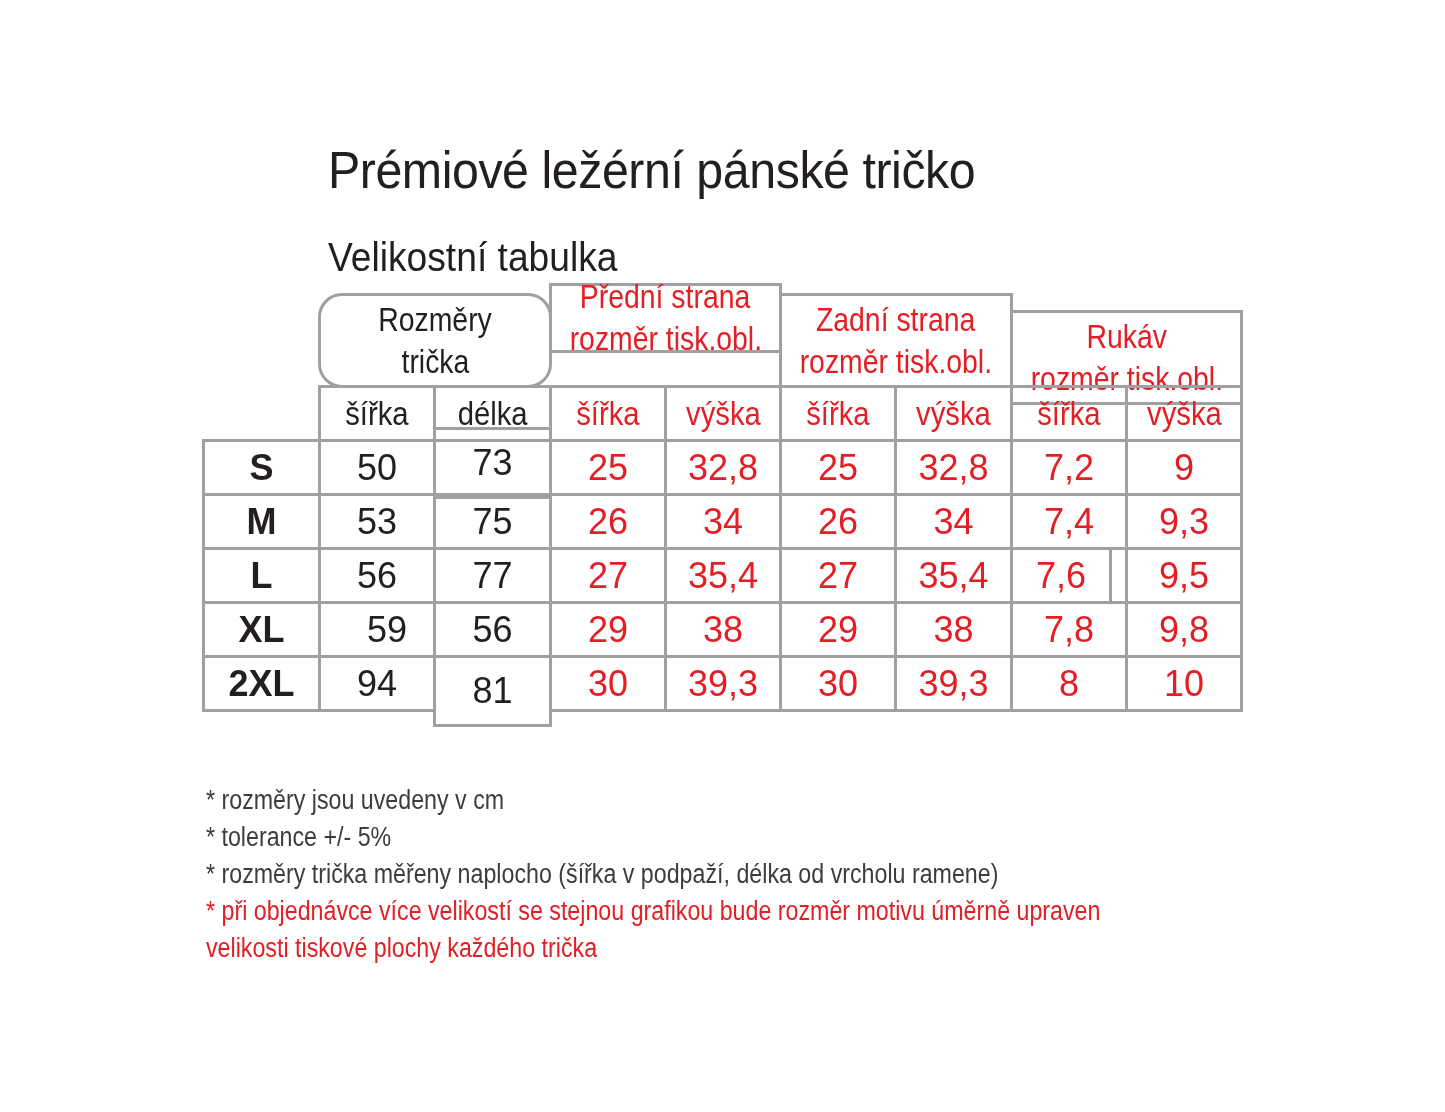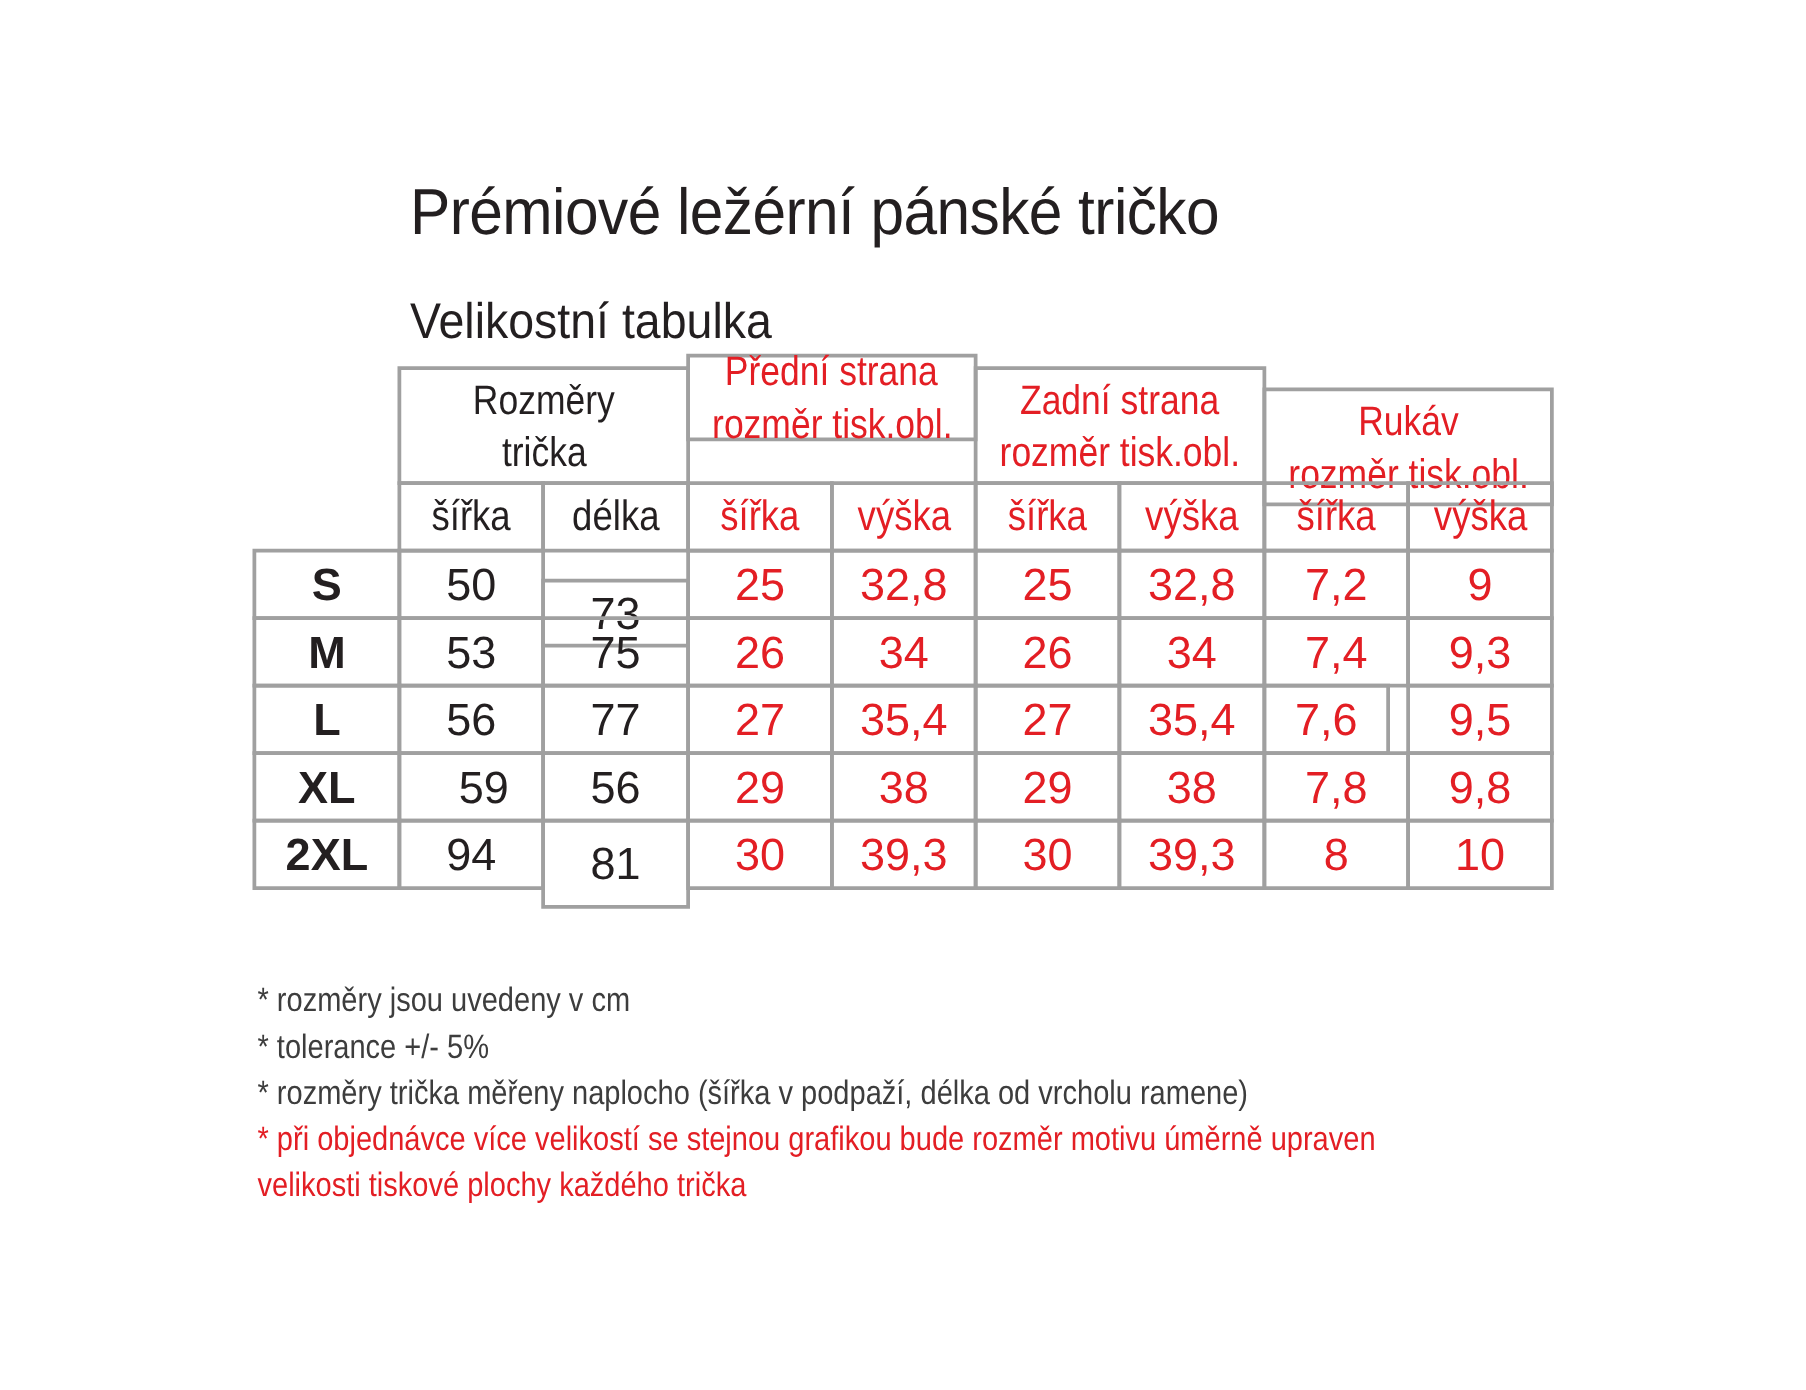--- a/index.html
+++ b/index.html
@@ -39,21 +39,21 @@
   .note.gray { color: #3d3d3d; }
   .note.red { color: #e31e24; }
 </style>
 </head>
 <body>
 
 <div class="title">Prémiové ležérní pánské tričko</div>
 <div class="subtitle">Velikostní tabulka</div>
 
 <div id="size-table">
-    <div class="cell bordered hdr blk" style="left: 319px; top: 294px; width: 234px; height: 95px;">
+    <div class="cell bordered hdr blk" style="left: 319px; top: 294px; width: 234px; height: 95px; border-radius: 24px;">
       <span>Rozměry</span>
       <span>trička</span>
     </div>
     <div class="cell bordered hdr red" style="left: 550px; top: 284px; width: 233px; height: 70px;">
       <span>Přední strana</span>
       <span>rozměr tisk.obl.</span>
     </div>
     <div class="cell bordered hdr red" style="left: 780px; top: 294px; width: 234px; height: 95px;">
       <span>Zadní strana</span>
       <span>rozměr tisk.obl.</span>
@@ -81,21 +81,21 @@
       <span>výška</span>
     </div>
     <div class="cell bordered sub red" style="left: 1011px; top: 386px; width: 118px; height: 57px;">
       <span>šířka</span>
     </div>
     <div class="cell bordered sub red" style="left: 1126px; top: 386px; width: 118px; height: 57px;">
       <span>výška</span>
     </div>
     <div class="cell bordered lbl blk" style="left: 203px; top: 440px; width: 119px; height: 57px;">S</div>
     <div class="cell bordered num blk" style="left: 319px; top: 440px; width: 118px; height: 57px;">50</div>
-    <div class="cell bordered num blk" style="left: 434px; top: 464px; width: 119px; height: 55px;">73</div>
+    <div class="cell bordered num blk" style="left: 434px; top: 428px; width: 119px; height: 72px;">73</div>
     <div class="cell bordered num red" style="left: 550px; top: 440px; width: 118px; height: 57px;">25</div>
     <div class="cell bordered num red" style="left: 665px; top: 440px; width: 118px; height: 57px;">32,8</div>
     <div class="cell bordered num red" style="left: 780px; top: 440px; width: 118px; height: 57px;">25</div>
     <div class="cell bordered num red" style="left: 895px; top: 440px; width: 119px; height: 57px;">32,8</div>
     <div class="cell bordered num red" style="left: 1011px; top: 440px; width: 118px; height: 57px;">7,2</div>
     <div class="cell bordered num red" style="left: 1126px; top: 440px; width: 118px; height: 57px;">9</div>
     <div class="cell bordered lbl blk" style="left: 203px; top: 494px; width: 119px; height: 57px;">M</div>
     <div class="cell bordered num blk" style="left: 319px; top: 494px; width: 118px; height: 57px;">53</div>
     <div class="cell bordered num blk" style="left: 434px; top: 494px; width: 119px; height: 57px;">75</div>
     <div class="cell bordered num red" style="left: 550px; top: 494px; width: 118px; height: 57px;">26</div>

